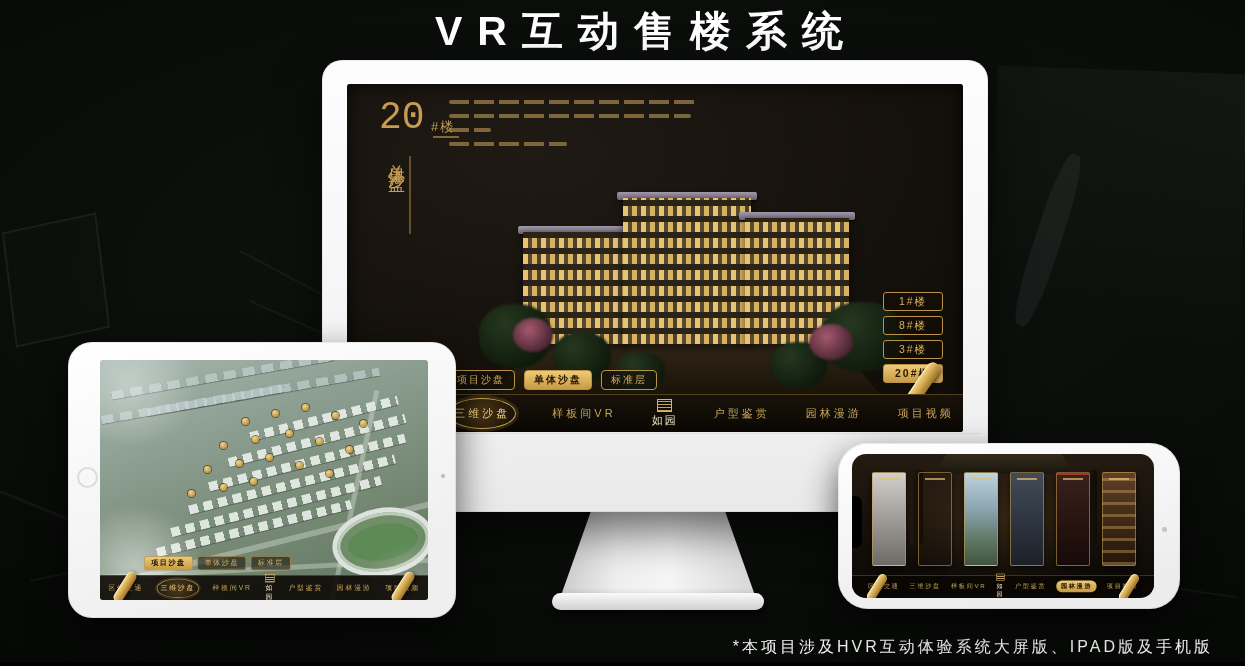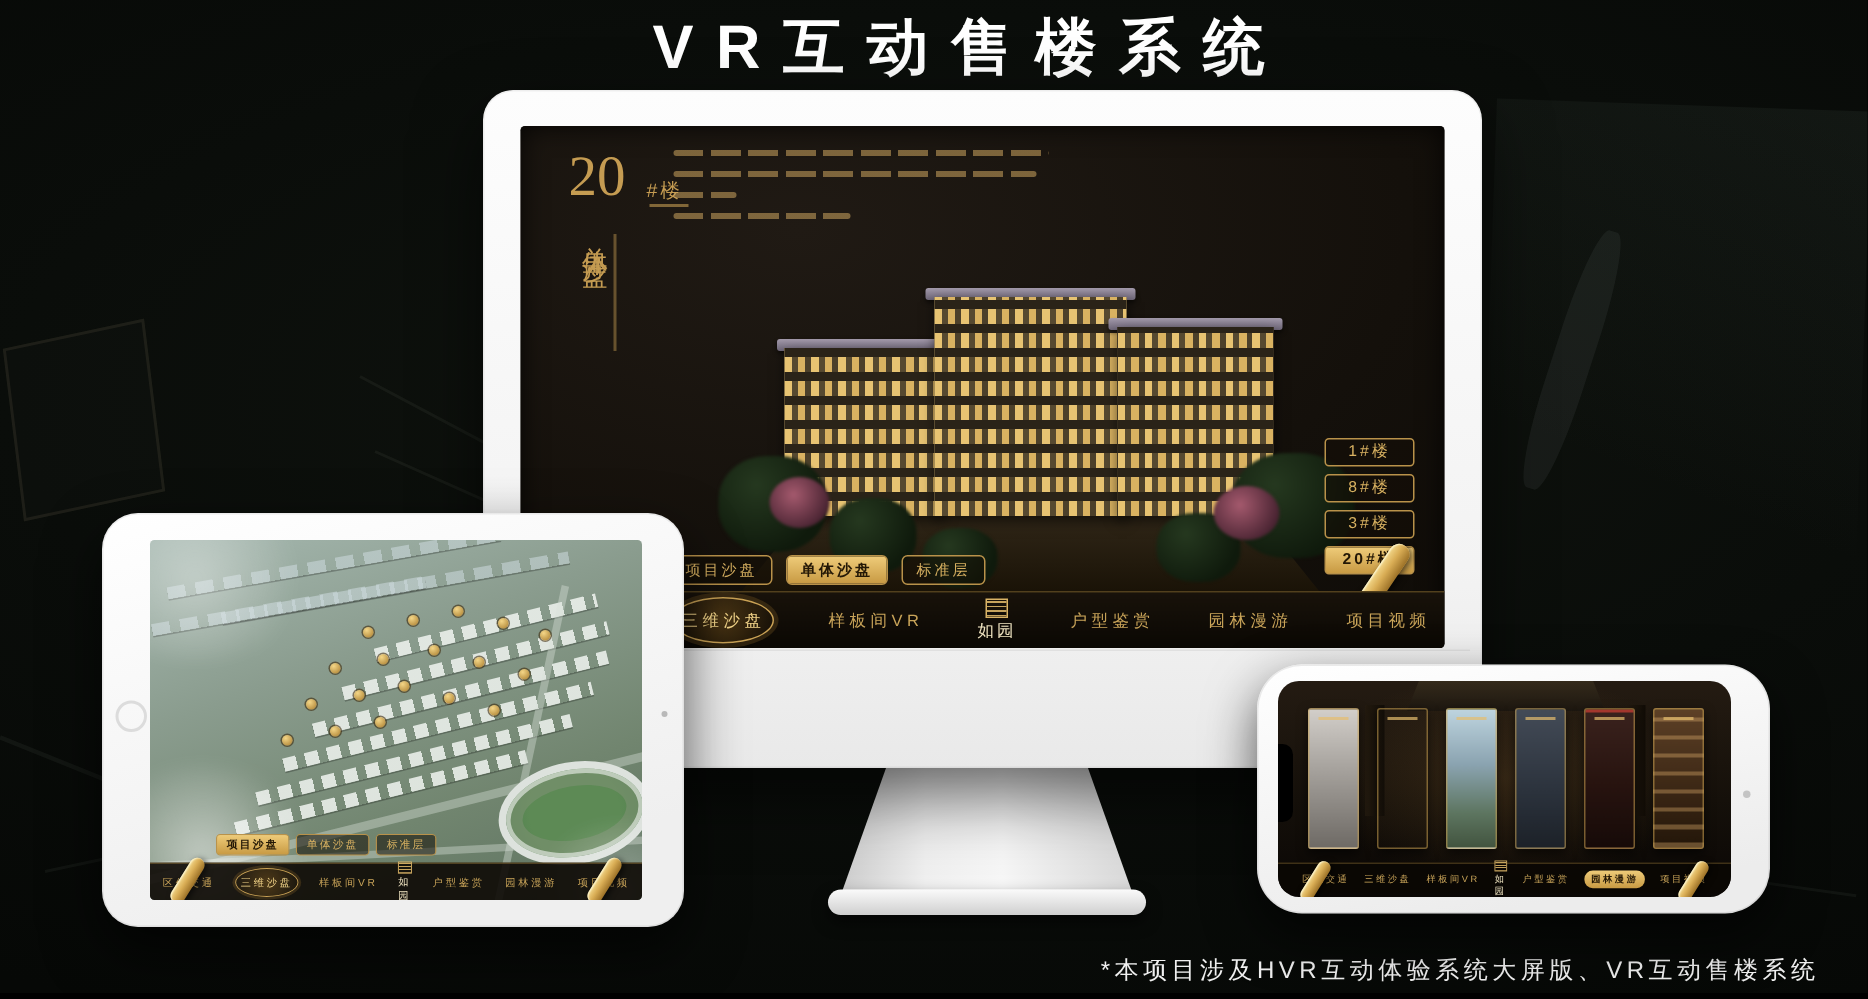--- a/index.html
+++ b/index.html
@@ -33,21 +33,21 @@
     clip-path:polygon(17% 0,83% 0,98% 100%,2% 100%);
     background:linear-gradient(90deg,#c9c9c9 0%,#efefef 30%,#f6f6f6 55%,#d6d6d6 100%);}
   .monitor-base{left:552px;top:593px;width:212px;height:17px;border-radius:9px;
     background:linear-gradient(180deg,#fafafa,#cfcfcf);box-shadow:0 5px 10px rgba(0,0,0,.55);z-index:1;}
 
   .screen{left:347px;top:84px;width:616px;height:348px;overflow:hidden;border-radius:3px;z-index:3;
     background:radial-gradient(120% 120% at 30% 20%, #201a14 0%, #14100b 55%, #0d0a06 100%);
     box-shadow:inset 0 0 18px rgba(0,0,0,.8);}
 
   
-  .hd-num{left:32px;top:12px;color:#c59c52;font-family:Liberation Serif, serif;font-size:38px;}
+  .hd-num{left:32px;top:12px;color:#c59c52;font-family:Liberation Mono, monospace;font-size:38px;}
   .hd-suffix{left:84px;top:34px;color:#c59c52;font-size:13px;letter-spacing:2px;}
   .hd-bar{left:86px;top:52px;width:26px;height:2px;background:rgba(197,156,82,.6);}
   .hd-vert{left:38px;top:66px;color:#c59c52;font-size:17px;letter-spacing:4px;
     writing-mode:vertical-rl;text-orientation:upright;height:110px;}
   .hd-vert-bar{left:62px;top:72px;width:2px;height:78px;background:rgba(197,156,82,.45);}
 
   
   .para-line{height:4px;border-radius:2px;
     background:repeating-linear-gradient(90deg, rgba(205,165,95,.55) 0 20px, rgba(205,165,95,0) 20px 25px);}
 
@@ -325,14 +325,14 @@
         <span class="nav-item">户型鉴赏</span>
         <span class="nav-item active">园林漫游</span>
         <span class="nav-item">项目视频</span>
       </div>
     </div>
     <div class="scroll-icon scroll-p abs" style="left:10px;bottom:6px;"></div>
     <div class="scroll-icon scroll-p abs" style="right:10px;bottom:6px;"></div>
   </div>
   <div class="abs phone-notch"></div>
 
-  <div class="abs footnote">*本项目涉及HVR互动体验系统大屏版、VR互动售楼系统</div>
+  <div class="abs footnote">*本项目涉及HVR互动体验系统大屏版、IPAD版及手机版</div>
 </div>
 
 </body></html>

